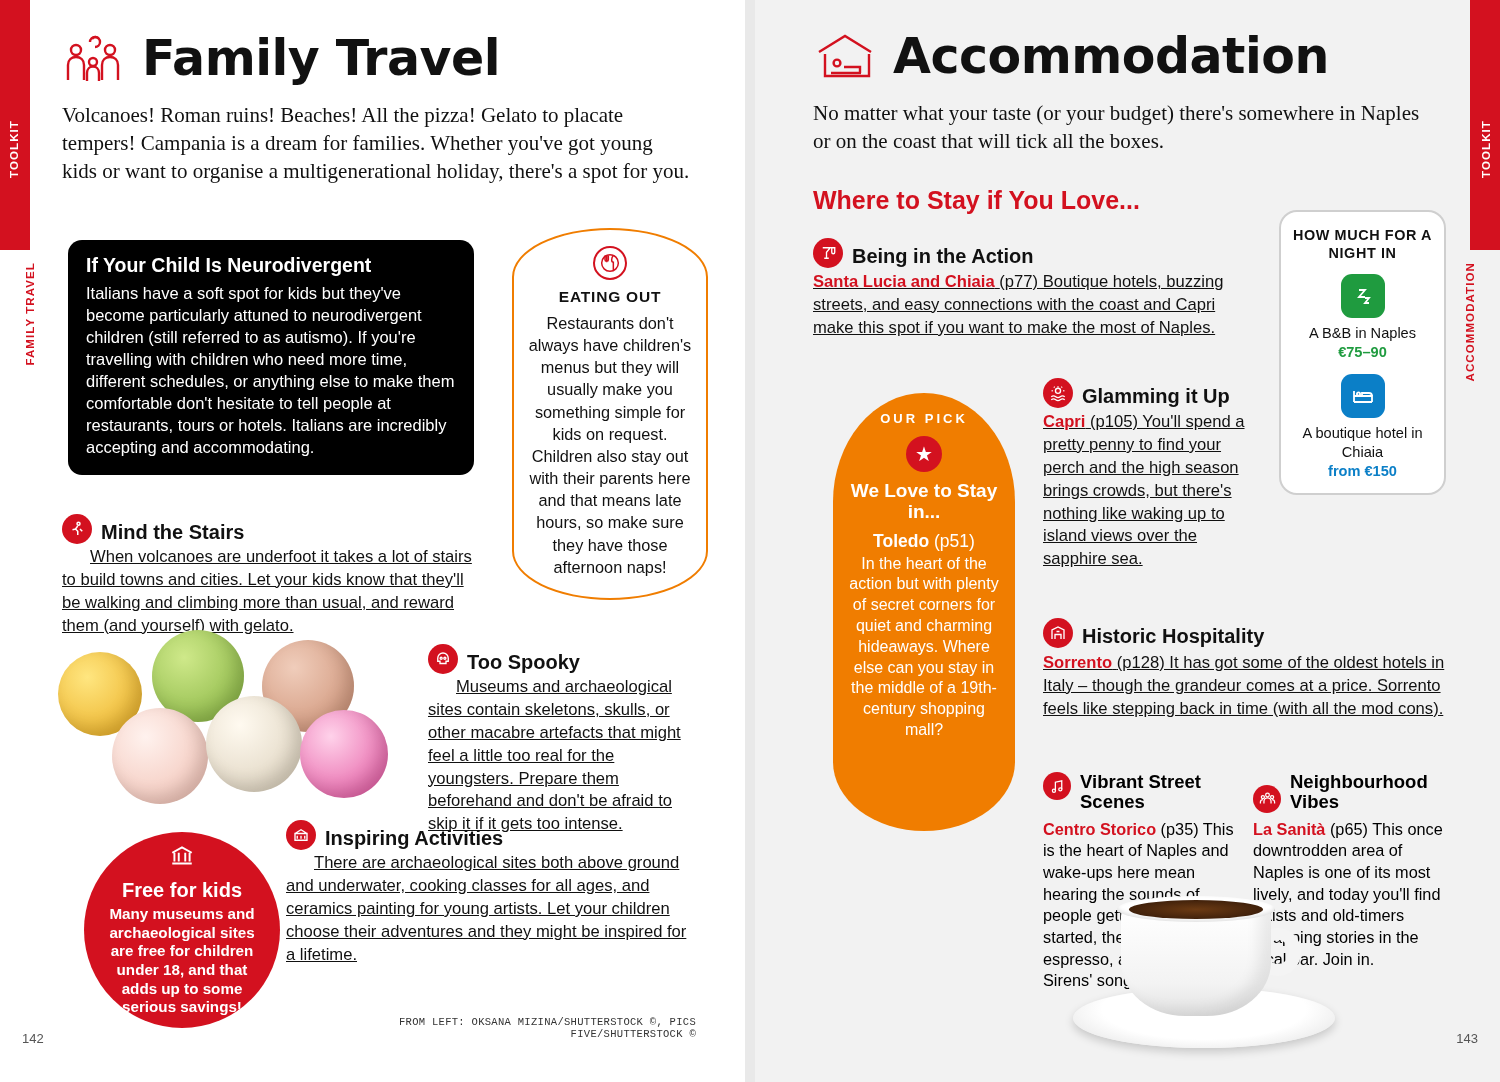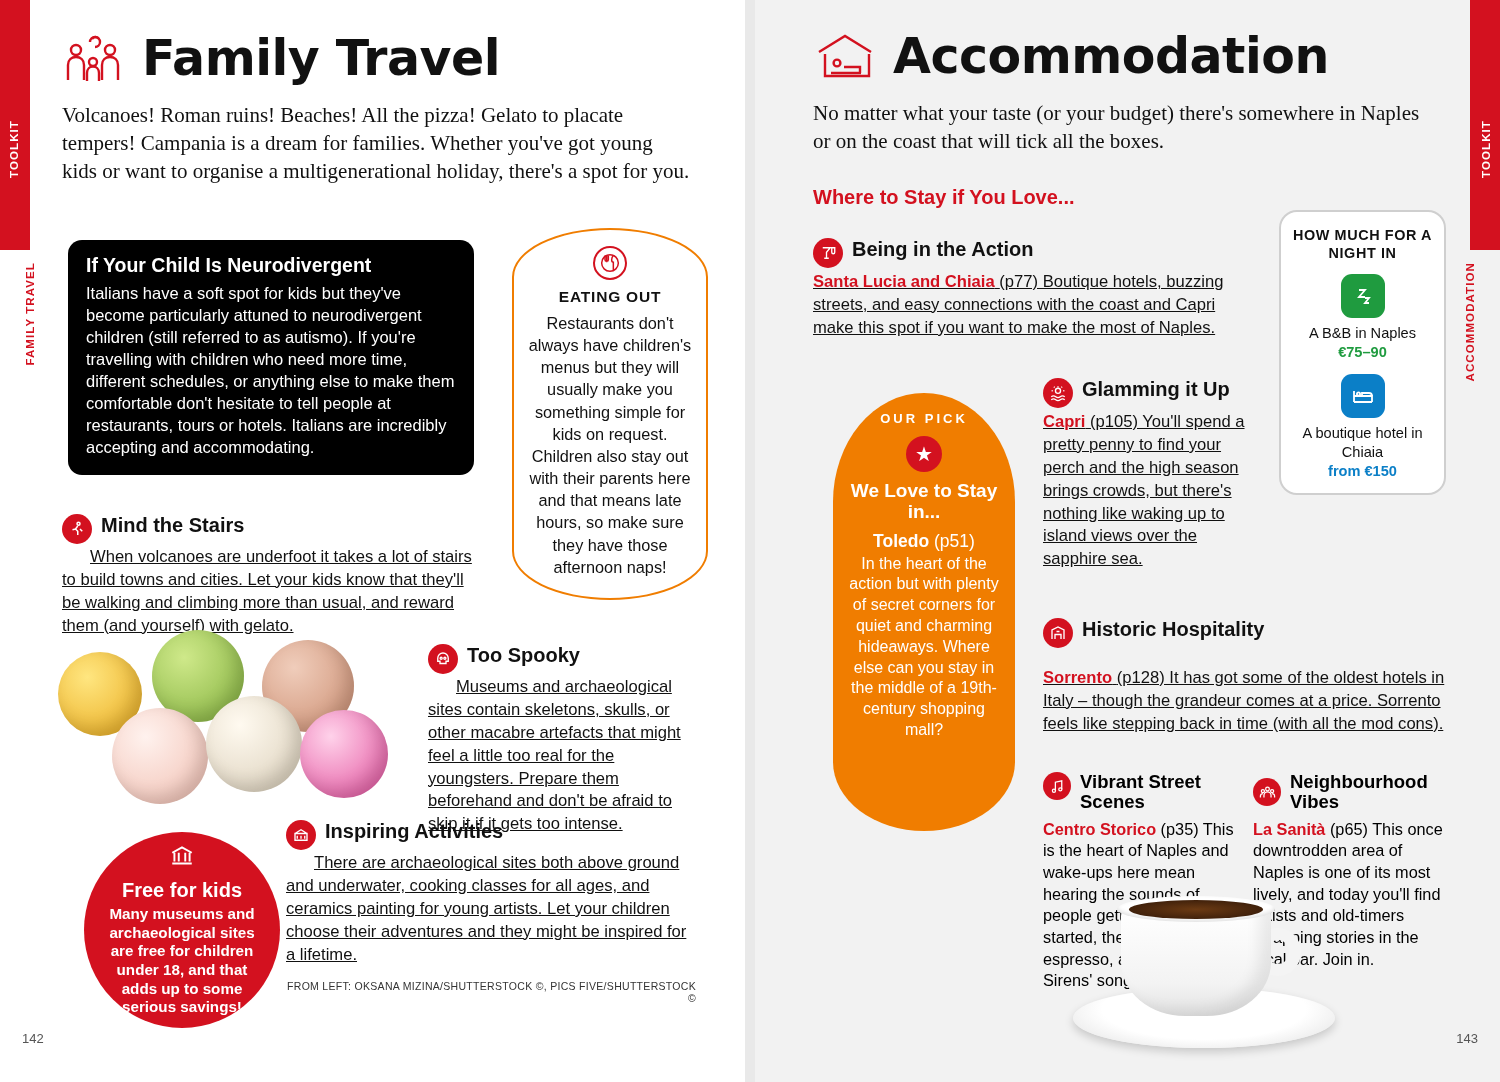--- a/index.html
+++ b/index.html
@@ -86,21 +86,21 @@
 
   
   .ricon {
     width: 30px; height: 30px; border-radius: 50%;
     background: #d3111f; display: inline-flex; align-items: center;
     justify-content: center; flex: none; color: #fff;
   }
   .ricon.sm { width: 28px; height: 28px; }
 
   .entry { margin-top: 16px; }
-  .entry-head { display: flex; align-items: flex-start; gap: 9px; }
+  .entry-head { display: flex; align-items: flex-end; gap: 9px; }
   .entry-title {
     font-size: 20px; font-weight: bold; color: #111;
   }
   .entry-body {
     font-size: 16.6px; line-height: 1.38; color: #111; margin-top: 2px; text-decoration: underline;
   }
   .indent { text-indent: 28px; }
 
   
   .red-circle {
@@ -113,21 +113,21 @@
   .red-circle .rc-body { font-size: 15.2px; line-height: 1.23; font-weight: bold; }
 
   .credit {
     font-size: 10.5px; letter-spacing: 0.3px; color: #333;
     text-align: right;
   }
   .folio { position: absolute; bottom: 36px; font-size: 13px; color: #555; }
 
   
   h2.section {
-    color: #d3111f; font-size: 20px; font-weight: bold; margin: 0;
+    color: #d3111f; font-size: 25px; font-weight: bold; margin: 0;
   }
   .link { color: #d3111f; font-weight: bold; }
 
   
   .hanger {
     position: absolute; right: 54px; top: 210px; width: 167px;
     background: #ffffff; border: 2px solid #cfcfcf;
     border-radius: 18px; padding: 14px 10px 12px 10px; text-align: center;
   }
   .hanger-title { font-size: 14.4px; font-weight: bold; letter-spacing: 0.6px; line-height: 1.25; color: #111; }
@@ -291,21 +291,21 @@
         <span class="ricon">
           <svg viewBox="0 0 24 24" width="18" height="18" fill="none" stroke="#fff" stroke-width="1.8">
             <path d="M4 10h16v9H4zM4 10l8-5 8 5M7 13v4M12 13v4M17 13v4"></path>
           </svg>
         </span>
         <span class="entry-title">Inspiring Activities</span>
       </div>
       <div class="entry-body indent">There are archaeological sites both above ground and underwater, cooking classes for all ages, and ceramics painting for young artists. Let your children choose their adventures and they might be inspired for a lifetime.</div>
     </div>
 
-    <div class="credit" style="position:absolute;left:286px;top:980px;width:410px;">FROM LEFT: OKSANA MIZINA/SHUTTERSTOCK ©, PICS FIVE/SHUTTERSTOCK ©</div>
+    <div class="credit" style="position:absolute;left:286px;top:1016px;width:410px;font-family:Liberation Mono, monospace;">FROM LEFT: OKSANA MIZINA/SHUTTERSTOCK ©, PICS FIVE/SHUTTERSTOCK ©</div>
     <div class="folio" style="left:22px;">142</div>
   </div>
 
   <div class="gutter"></div>
 
   <div class="page page-right">
     <div class="tab-right"></div>
     <div class="tab-label" style="right:8px;top:120px;">TOOLKIT</div>
     <div class="side-label side-right">ACCOMMODATION</div>
 
@@ -372,21 +372,21 @@
 
     <div style="position:absolute;left:288px;top:618px;width:408px;">
       <div class="entry-head">
         <span class="ricon">
           <svg viewBox="0 0 24 24" width="18" height="18" fill="none" stroke="#fff" stroke-width="1.8">
             <path d="M4 20V8l8-4 8 4v12M8 20v-6h8v6M10 10h4"></path>
           </svg>
         </span>
         <span class="entry-title">Historic Hospitality</span>
       </div>
-      <div class="entry-body" style="margin-top:19px;">
+      <div class="entry-body" style="margin-top:4px;">
         <span class="link">Sorrento</span>
         <span>(p128) It has got some of the oldest hotels in Italy – though the grandeur comes at a price. Sorrento feels like stepping back in time (with all the mod cons).</span>
       </div>
     </div>
 
     <div style="position:absolute;left:288px;top:772px;width:196px;">
       <div class="entry-head" style="align-items:flex-start;">
         <span class="ricon sm">
           <svg viewBox="0 0 24 24" width="17" height="17" fill="none" stroke="#fff" stroke-width="1.8">
             <path d="M9 18V6l9-2v12"></path>
@@ -396,21 +396,21 @@
         </span>
         <span class="small-entry-title">Vibrant Street Scenes</span>
       </div>
       <div class="small-body" style="margin-top:6px;">
         <span class="link">Centro Storico</span>
         <span>(p35) This is the heart of Naples and wake-ups here mean hearing the sounds of people getting their days started, the aroma of fresh espresso, and the distant Sirens' song of the sea.</span>
       </div>
     </div>
 
     <div style="position:absolute;left:498px;top:772px;width:198px;">
-      <div class="entry-head" style="align-items:center;">
+      <div class="entry-head" style="align-items:flex-end;">
         <span class="ricon sm">
           <svg viewBox="0 0 24 24" width="17" height="17" fill="none" stroke="#fff" stroke-width="1.8">
             <circle cx="12" cy="7" r="2.6"></circle>
               <circle cx="5.5" cy="10" r="2.2"></circle>
               <circle cx="18.5" cy="10" r="2.2"></circle>
             <path d="M7 19v-3a5 5 0 0110 0v3M2 19v-2a3.5 3.5 0 013.5-3.5M22 19v-2a3.5 3.5 0 00-3.5-3.5"></path>
           </svg>
         </span>
         <span class="small-entry-title">Neighbourhood Vibes</span>
       </div>

